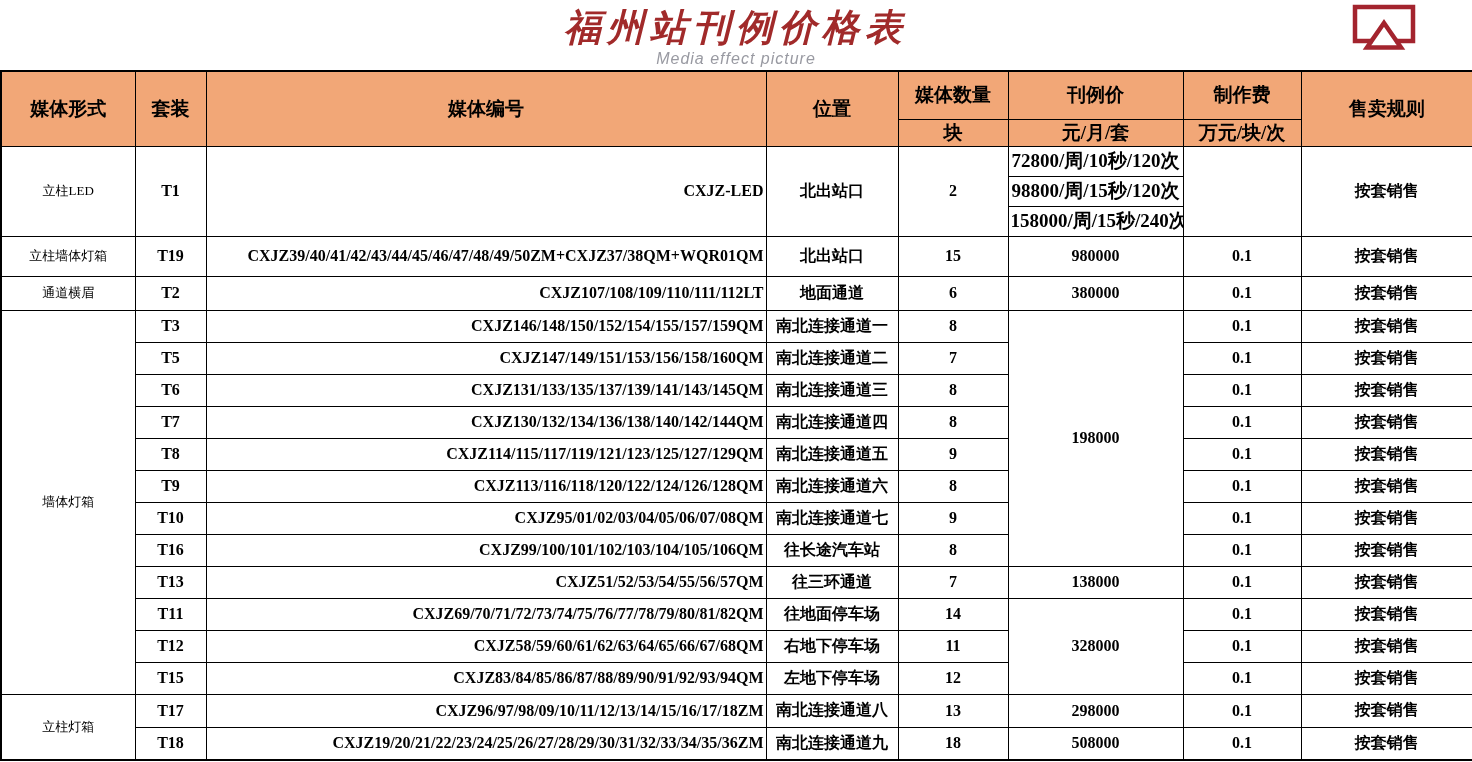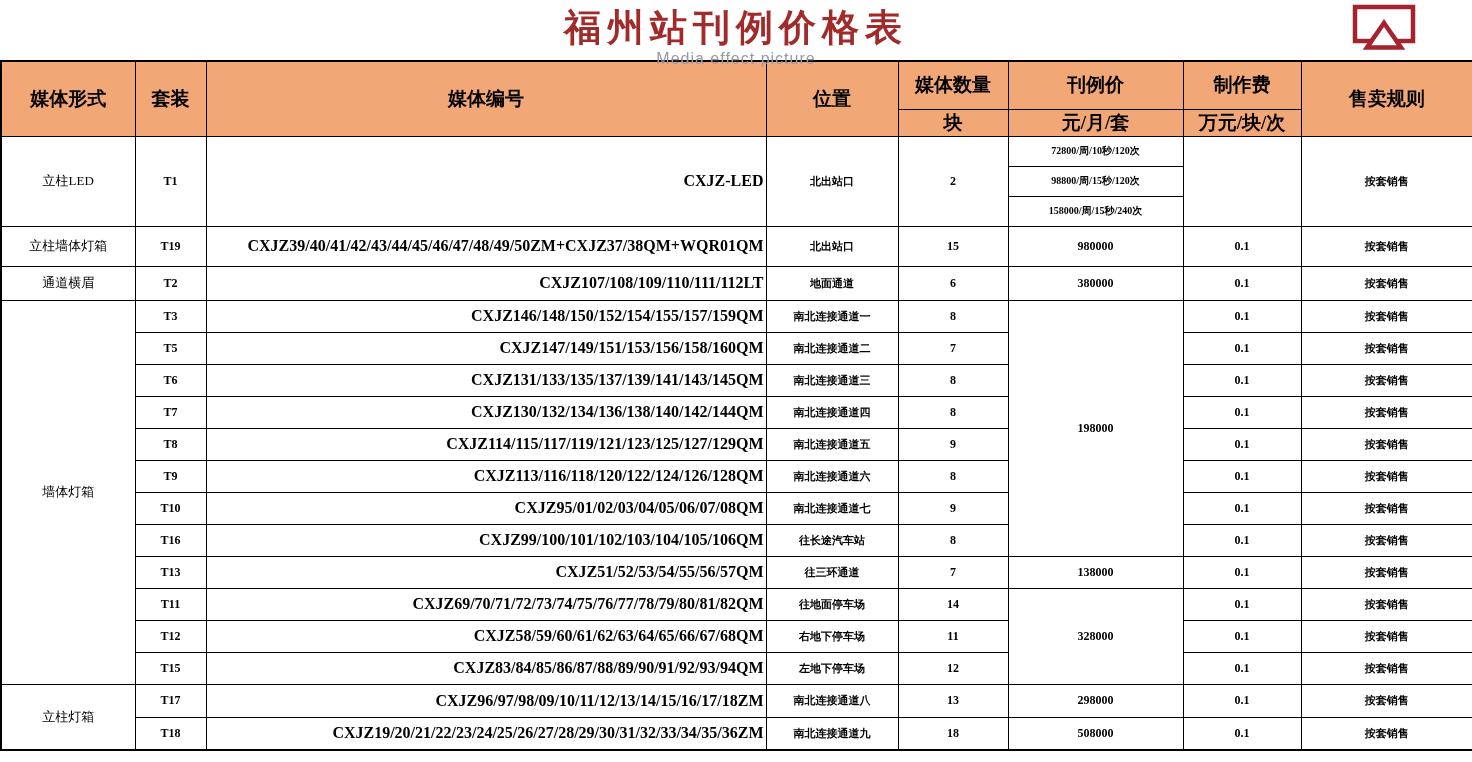--- a/index.html
+++ b/index.html
@@ -1,21 +1,21 @@
 <!DOCTYPE html>
 <html><head>
 <meta charset="utf-8">
 <style>
   html,body { margin:0; padding:0; background:#ffffff; }
   body {
     width:1472px; height:762px; overflow:hidden;
     font-family:"Liberation Serif","DejaVu Serif",serif;
     color:#000;
   }
-  .header-area { position:relative; height:60px; }
+  .header-area { position:relative; height:70px;font-style:italic; }
   .page-title {
     text-align:center; font-size:37px; font-weight:bold;
     color:#A12A2A; letter-spacing:6px; padding-top:3px;
     font-family:"Liberation Serif","DejaVu Serif",serif;
   }
   .page-subtitle {
     text-align:center; font-size:16px; color:#999AA2;
     margin-top:-3px; letter-spacing:1px;
     font-family:"Liberation Sans","DejaVu Sans",sans-serif;
   }
@@ -26,24 +26,24 @@
     width:1472px; border:2px solid #000;
   }
   th, td {
     border:1px solid #000; text-align:center; vertical-align:middle;
     padding:0 2px; overflow:hidden; white-space:nowrap;
   }
   th {
     background:#F2A777; font-weight:bold; font-size:19px;
   }
   td.form  { font-weight:normal; font-size:13px; }
-  td.cn    { font-weight:bold; font-size:11px; }
+  td.cn    { font-weight:bold; font-size:16px; }
   td.code  { font-weight:bold; font-size:16px;text-align:right; }
-  td.num   { font-weight:bold; font-size:12px; }
-  td.tier  { font-weight:bold; font-size:10px;margin-top:14px; }
+  td.num   { font-weight:bold; font-size:16px; }
+  td.tier  { font-weight:bold; font-size:19px;margin-top:14px; }
 
   tr.rh1   { height:48px; }
   tr.rh2   { height:27px; }
   tr.rled  { height:30px; }
   tr.rt19  { height:40px; }
   tr.rt2   { height:34px;padding-left:48px; }
   tr.rwall { height:32px; }
   tr.rpil  { height:33px; }
 </style>
 </head>

